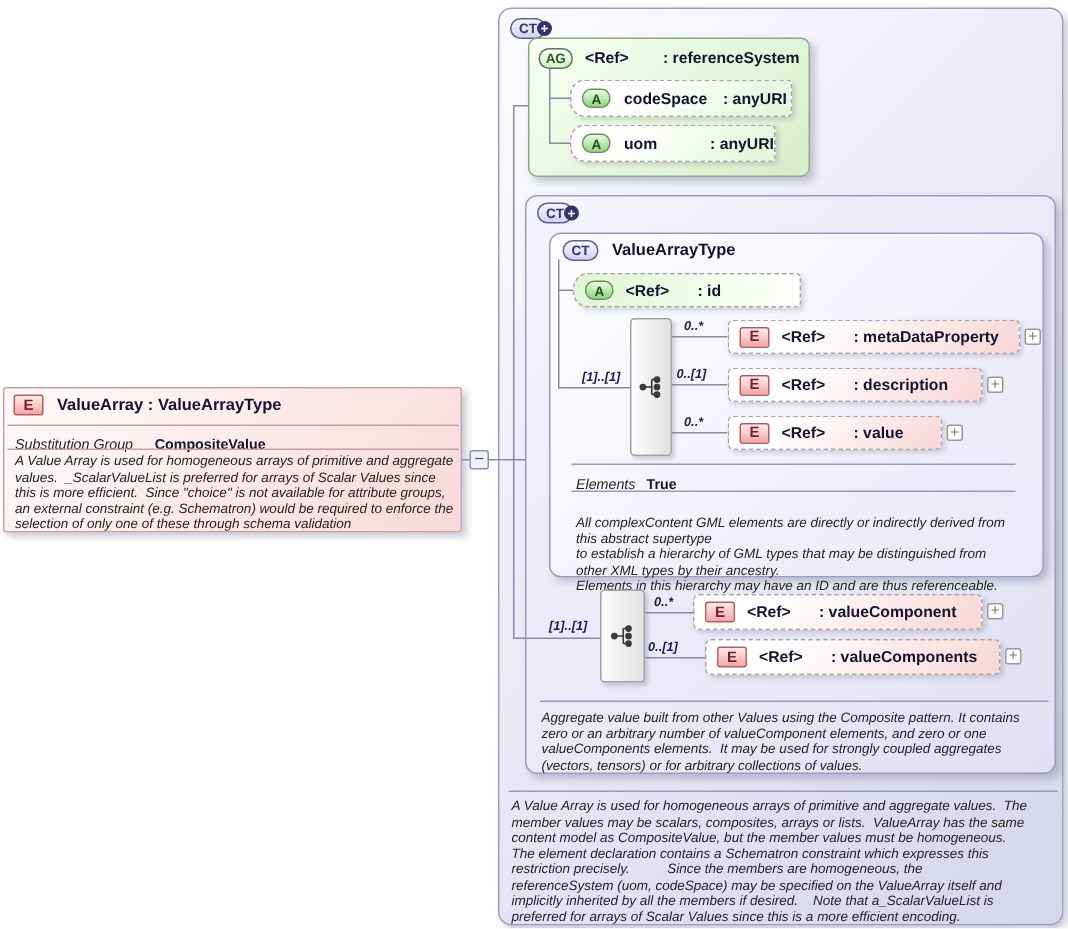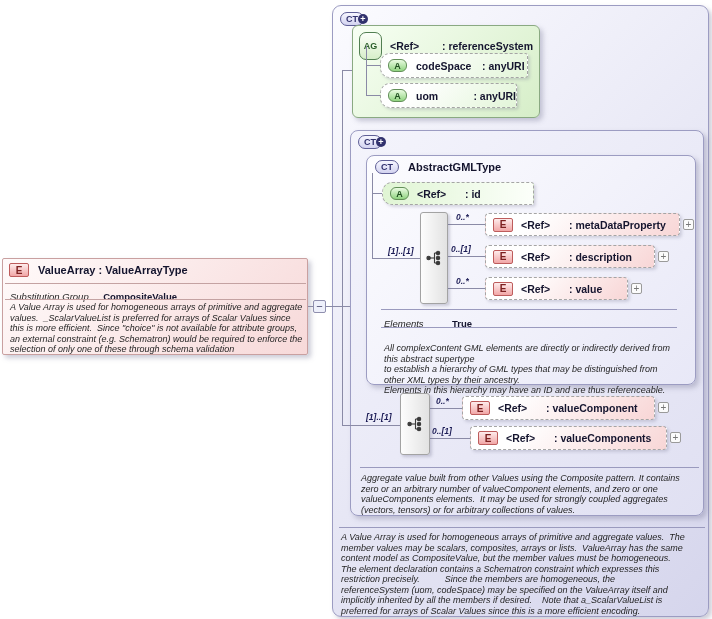--- a/index.html
+++ b/index.html
@@ -19,21 +19,21 @@
   .hdr { position:absolute; display:flex; align-items:center; white-space:nowrap;
          font-weight:bold; font-size:11px; color:#14142e; }
   .hdr .ttl { margin-left:9px; }
 
   .bdg { display:inline-flex; align-items:center; justify-content:center;
          box-sizing:border-box; font-weight:bold; flex:none; }
   .bdg-e  { width:20px; height:14px; border:1px solid #bd5c5c; border-radius:2px;
             background:linear-gradient(180deg,#feecec,#f1a6a6); color:#7c2020; font-size:10px; }
   .bdg-a  { width:19px; height:13px; border:1px solid #628f58; border-radius:6px;
             background:linear-gradient(180deg,#eafbe2,#90d480); color:#1e4e1e; font-size:9px; }
-  .bdg-ag { width:23px; height:28px; border:1px solid #527f52; border-radius:7px;
+  .bdg-ag { width:23px; height:14px; border:1px solid #527f52; border-radius:7px;
             background:linear-gradient(180deg,#fcfff9,#d7eec9); color:#2c5e2c; font-size:9px; }
   .bdg-ct { width:24px; height:14px; border:1px solid #5e5e96; border-radius:7px;
             background:linear-gradient(180deg,#f6f6ff,#d3d3f0); color:#32326e; font-size:9px;
             position:relative; }
   .plusdot { position:absolute; right:-5px; top:1px; width:10px; height:10px; border-radius:50%;
              background:#32326e; color:#ffffff; font-size:9px; line-height:10px;
              text-align:center; font-weight:bold; }
   .hdr .bdg-ct.haspd { margin-right:5px; }
 
   .drow { position:absolute; box-sizing:border-box; display:flex; align-items:center;
@@ -130,26 +130,26 @@
     <div class="sep" style="left:9px;top:336px;width:339px;"></div>
     <div class="doc" style="left:10px;top:342px;width:338px;">Aggregate value built from other Values using the Composite pattern. It contains
 zero or an arbitrary number of valueComponent elements, and zero or one
 valueComponents elements.  It may be used for strongly coupled aggregates
 (vectors, tensors) or for arbitrary collections of values.</div>
   </div>
 
   <div class="box abox" style="left:366px;top:155px;width:330px;height:230px;">
     <div class="hdr" style="left:8px;top:4px;">
       <span class="bdg bdg-ct">CT</span>
-      <span class="ttl">AbstractGMLType</span>
+      <span class="ttl">ValueArrayType</span>
     </div>
     <div class="sep" style="left:14px;top:153px;width:296px;"></div>
     <div style="position:absolute;left:17px;top:157px;">
       <span class="lbl-i">Elements</span>
-      <span class="lbl-b" style="margin-left:24px;">True</span>
+      <span class="lbl-b" style="margin-left:3px;">True</span>
     </div>
     <div class="sep" style="left:14px;top:171px;width:296px;"></div>
     <div class="doc" style="left:17px;top:187px;width:302px;">All complexContent GML elements are directly or indirectly derived from
 this abstract supertype
 to establish a hierarchy of GML types that may be distinguished from
 other XML types by their ancestry.
 Elements in this hierarchy may have an ID and are thus referenceable.</div>
   </div>
 
   <div class="ln" style="left:308px;top:306px;width:5px;height:1px;"></div>

